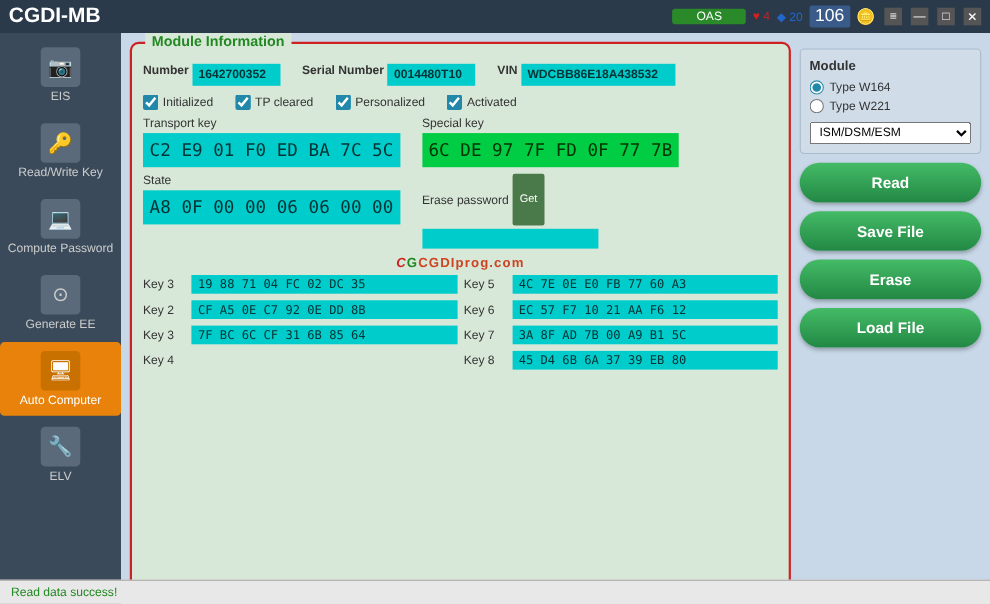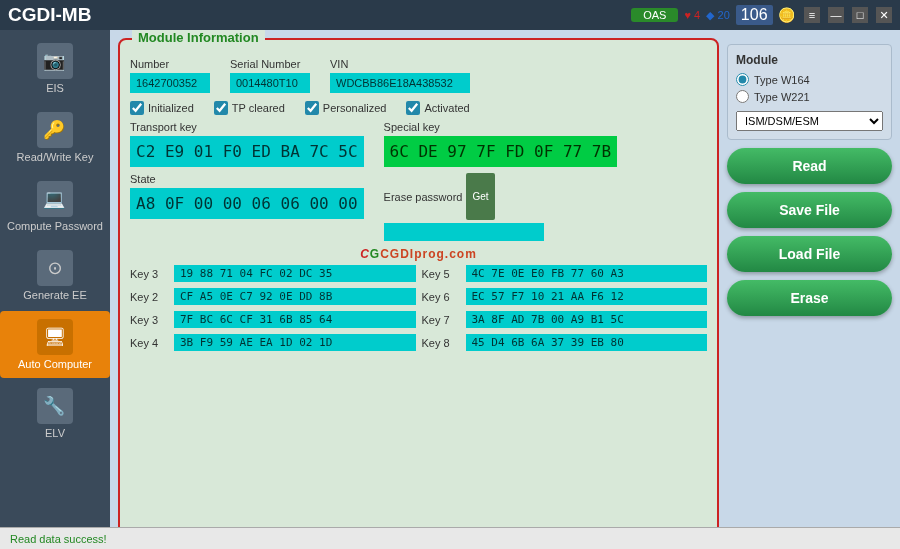--- a/index.html
+++ b/index.html
@@ -120,22 +120,23 @@
 
     
     .fields-row {
       display: flex;
       gap: 20px;
       margin-top: 8px;
       margin-bottom: 8px;
     }
     .field-group {
       display: flex;
-      flex-direction: column;
+      flex-direction: row;
       gap: 3px;
+      font-weight: bold;
     }
     .field-label {
       font-size: 11px;
       color: #333;
     }
     .field-value {
       background: #00cccc;
       color: #003333;
       padding: 2px 6px;
       font-size: 11px;
@@ -333,21 +334,21 @@
       align-items: center;
       padding: 0 10px;
       font-size: 11px;
       color: #228822;
     }
 
     
     .oas-badge {
       background: #2a8a2a;
       color: #fff;
-      padding: 1px 12px;
+      padding: 1px 22px;
       font-size: 11px;
       border-radius: 3px;
     }
     .heart-icon { color: #cc2222; }
     .diamond-icon { color: #2266cc; }
     .counter-box {
       background: #3a5a8a;
       color: #fff;
       padding: 1px 5px;
       font-size: 16px;
@@ -492,21 +493,20 @@
         <div class="key-row">
           <span class="key-row-label">Key 3</span>
           <div class="key-row-value">7F BC 6C CF 31 6B 85 64</div>
         </div>
         <div class="key-row">
           <span class="key-row-label">Key 7</span>
           <div class="key-row-value">3A 8F AD 7B 00 A9 B1 5C</div>
         </div>
         <div class="key-row">
           <span class="key-row-label">Key 4</span>
-          <div class="key-row-value">3B F9 59 AE EA 1D 02 1D</div>
         </div>
         <div class="key-row">
           <span class="key-row-label">Key 8</span>
           <div class="key-row-value">45 D4 6B 6A 37 39 EB 80</div>
         </div>
       </div>
     </div>
 
     <div id="right-panel">
       <div class="module-section">
@@ -521,22 +521,22 @@
         </label>
         <select class="module-select">
           <option>ISM/DSM/ESM</option>
           <option>EIS</option>
           <option>ELV</option>
         </select>
       </div>
 
       <button class="action-btn">Read</button>
       <button class="action-btn">Save File</button>
+      <button class="action-btn">Erase</button>
       <button class="action-btn">Load File</button>
-      <button class="action-btn">Erase</button>
     </div>
 
   </div>
 </div>
 
 <div id="status-bar">
   <span>Read data success!</span>
 </div>
 
 </body></html>

